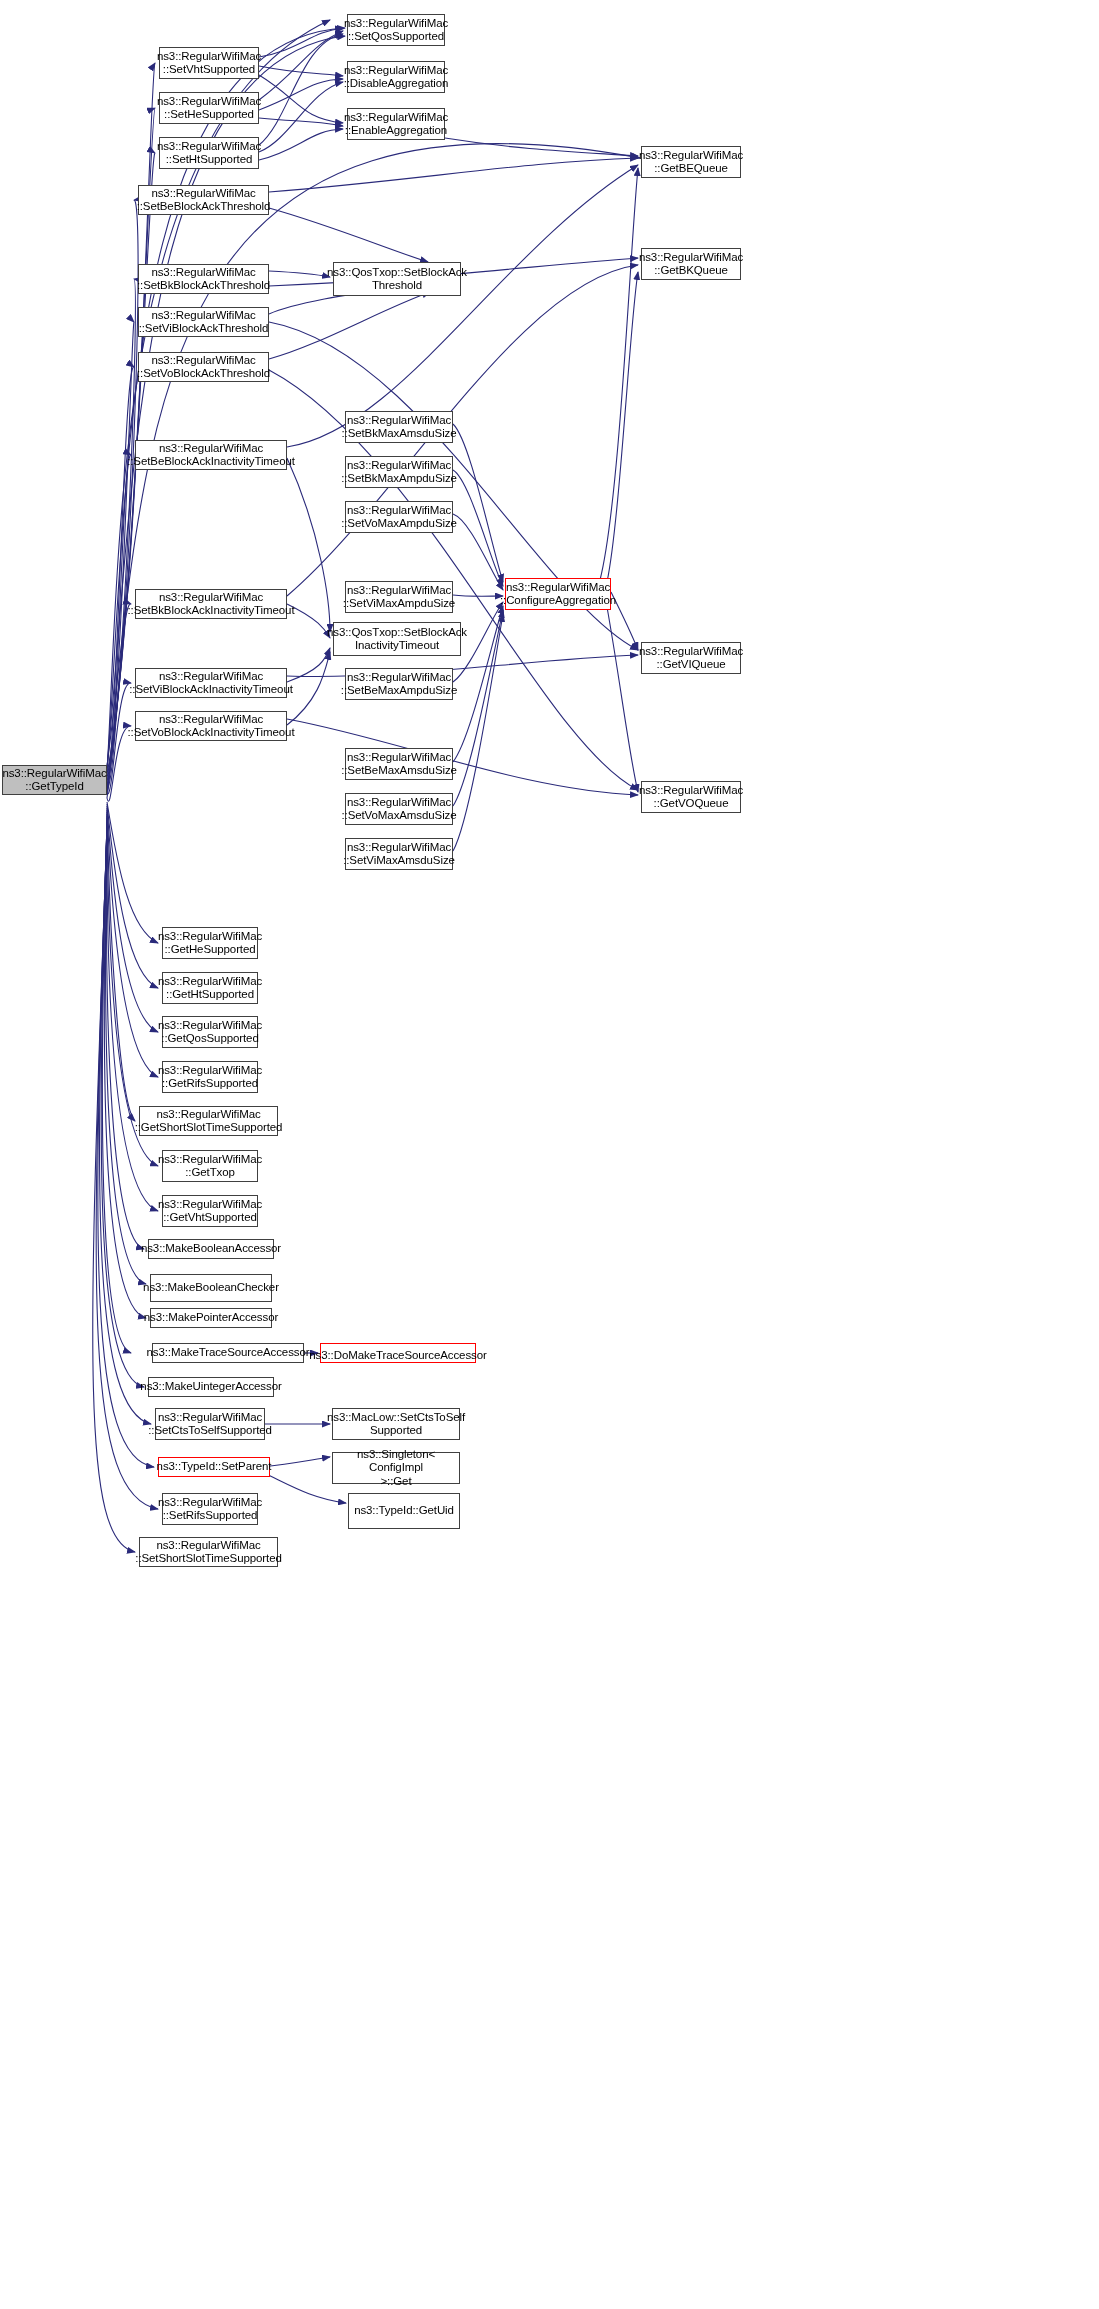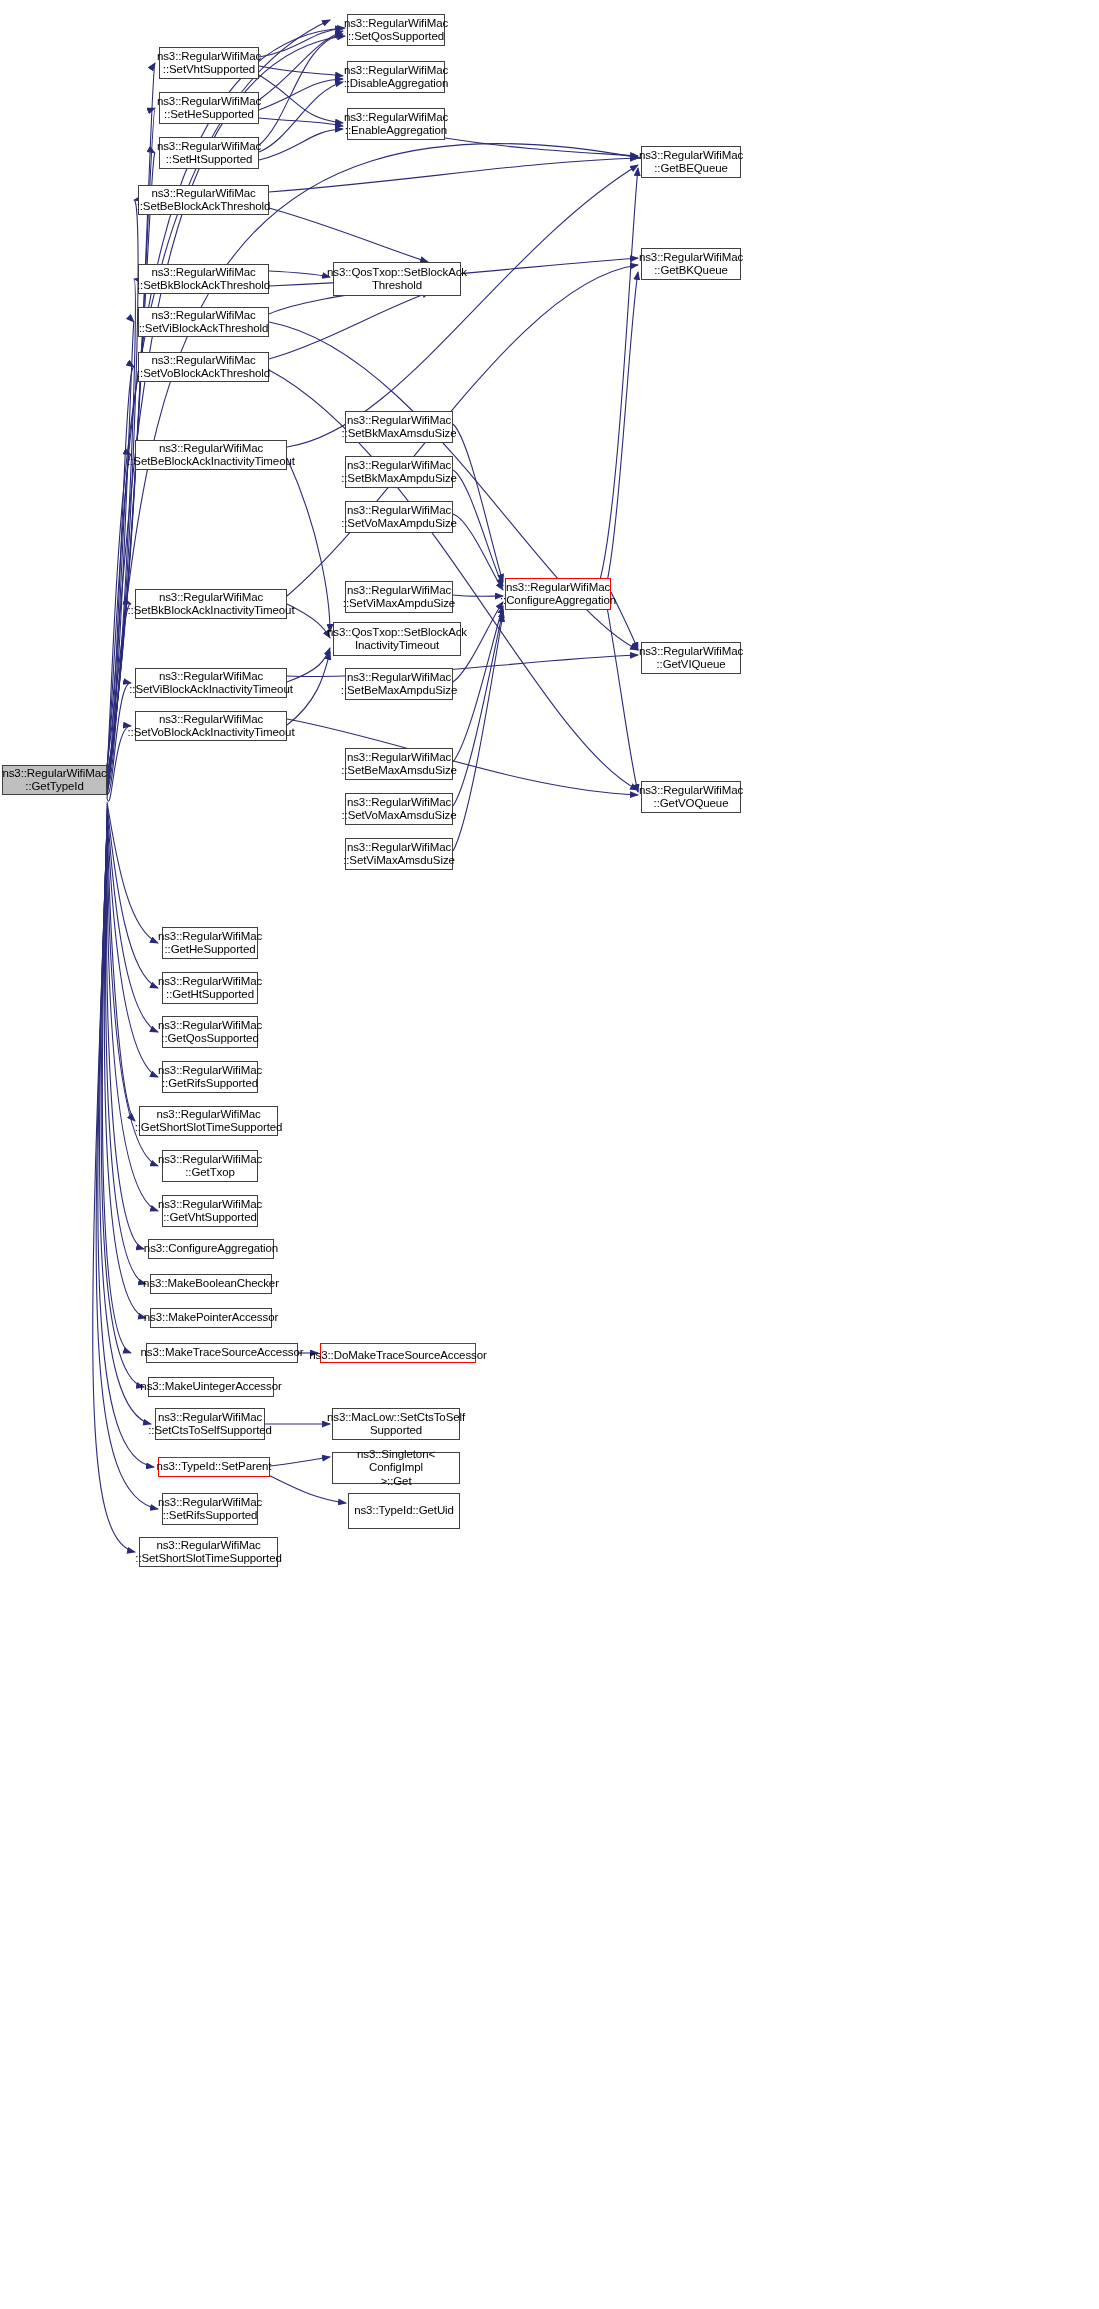--- a/index.html
+++ b/index.html
@@ -195,24 +195,24 @@
       <div class="node" style="left: 162px; top: 1016px; width: 96px; height: 32px;"><span>ns3::RegularWifiMac
 ::GetQosSupported</span></div>
       <div class="node" style="left: 162px; top: 1061px; width: 96px; height: 32px;"><span>ns3::RegularWifiMac
 ::GetRifsSupported</span></div>
       <div class="node" style="left: 139px; top: 1106px; width: 139px; height: 30px;"><span>ns3::RegularWifiMac
 ::GetShortSlotTimeSupported</span></div>
       <div class="node" style="left: 162px; top: 1150px; width: 96px; height: 32px;"><span>ns3::RegularWifiMac
 ::GetTxop</span></div>
       <div class="node" style="left: 162px; top: 1195px; width: 96px; height: 32px;"><span>ns3::RegularWifiMac
 ::GetVhtSupported</span></div>
-      <div class="node" style="left: 148px; top: 1239px; width: 126px; height: 20px;"><span>ns3::ConfigureAggregation</span></div>
-      <div class="node" style="left: 150px; top: 1274px; width: 122px; height: 20px;"><span>ns3::MakeBooleanChecker</span></div>
+      <div class="node" style="left: 148px; top: 1239px; width: 126px; height: 20px;"><span>ns3::MakeBooleanAccessor</span></div>
+      <div class="node" style="left: 150px; top: 1274px; width: 122px; height: 28px;"><span>ns3::MakeBooleanChecker</span></div>
       <div class="node" style="left: 150px; top: 1308px; width: 122px; height: 20px;"><span>ns3::MakePointerAccessor</span></div>
-      <div class="node" style="left: 146px; top: 1343px; width: 152px; height: 20px;"><span>ns3::MakeTraceSourceAccessor</span></div>
+      <div class="node" style="left: 152px; top: 1343px; width: 152px; height: 20px;"><span>ns3::MakeTraceSourceAccessor</span></div>
       <div class="node hot" style="left: 320px; top: 1343px; width: 156px; height: 20px; align-items: flex-end;"><span>ns3::DoMakeTraceSourceAccessor</span></div>
       <div class="node" style="left: 148px; top: 1377px; width: 126px; height: 20px;"><span>ns3::MakeUintegerAccessor</span></div>
       <div class="node" style="left: 155px; top: 1408px; width: 110px; height: 32px;"><span>ns3::RegularWifiMac
 ::SetCtsToSelfSupported</span></div>
       <div class="node" style="left: 332px; top: 1408px; width: 128px; height: 32px;"><span>ns3::MacLow::SetCtsToSelf
 Supported</span></div>
       <div class="node hot" style="left: 158px; top: 1457px; width: 112px; height: 20px;"><span>ns3::TypeId::SetParent</span></div>
       <div class="node" style="left: 332px; top: 1452px; width: 128px; height: 32px;"><span>ns3::Singleton&lt; ConfigImpl
 &gt;::Get</span></div>
       <div class="node" style="left: 162px; top: 1493px; width: 96px; height: 32px;"><span>ns3::RegularWifiMac

